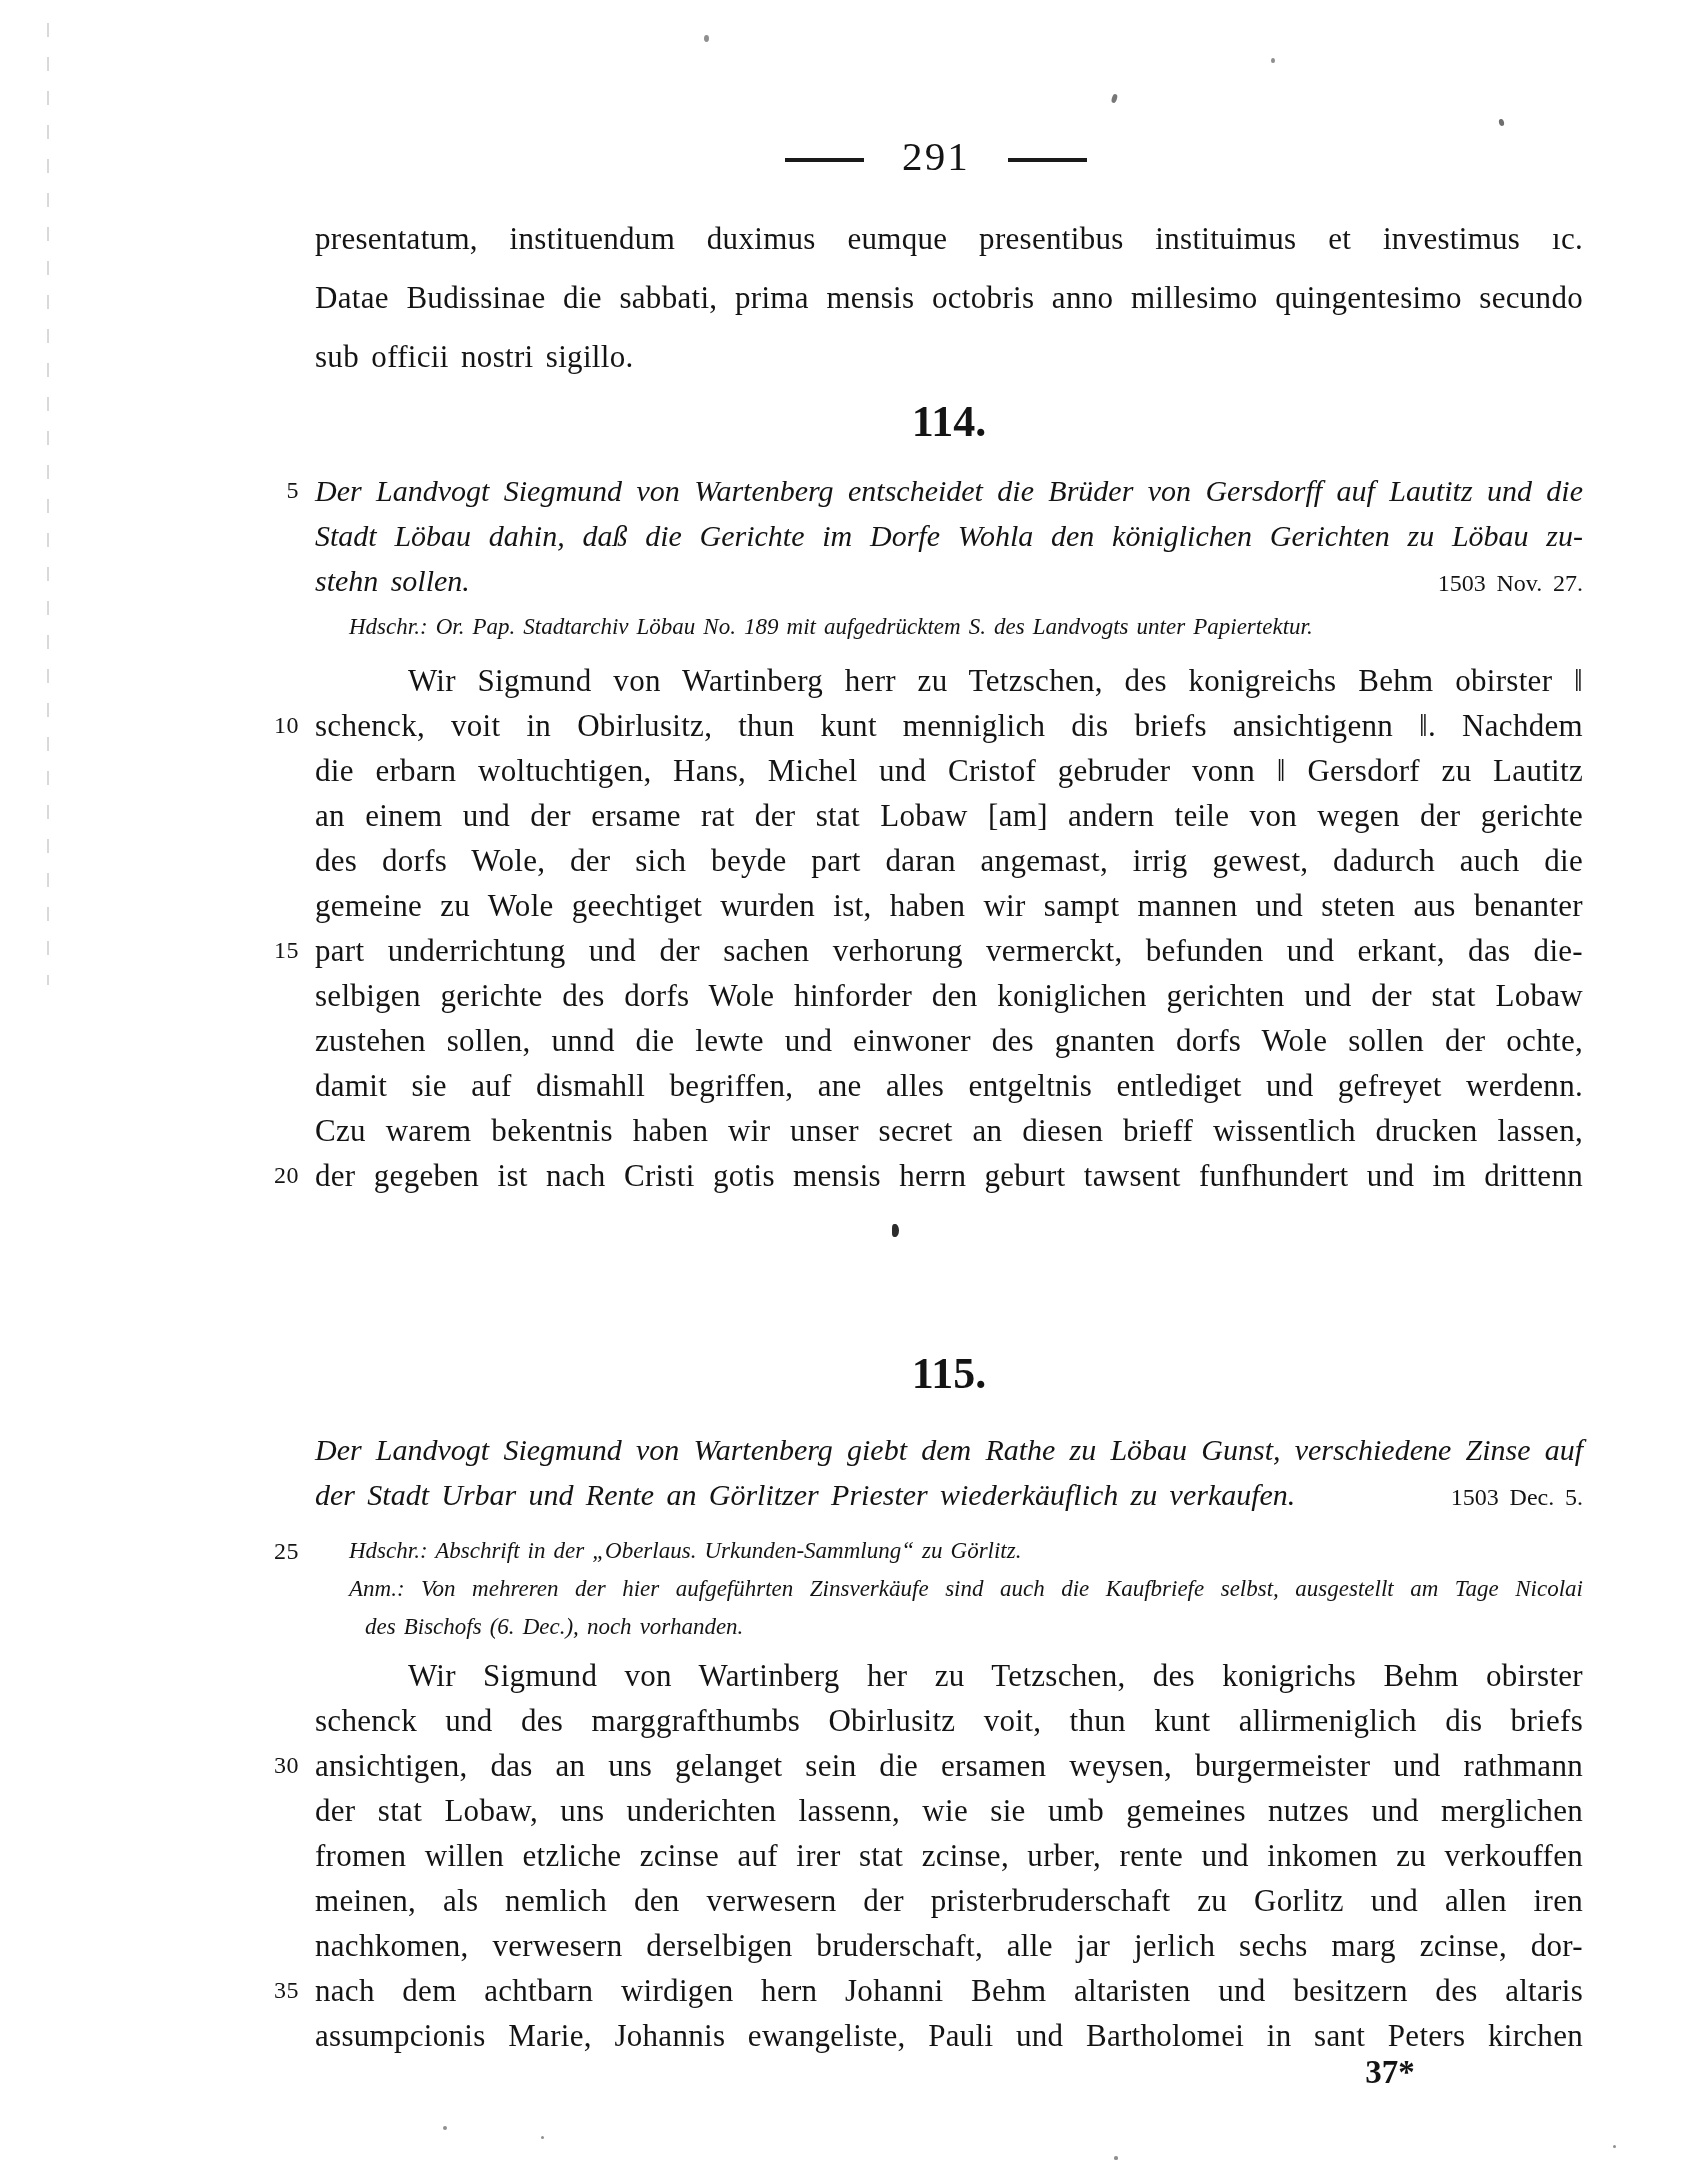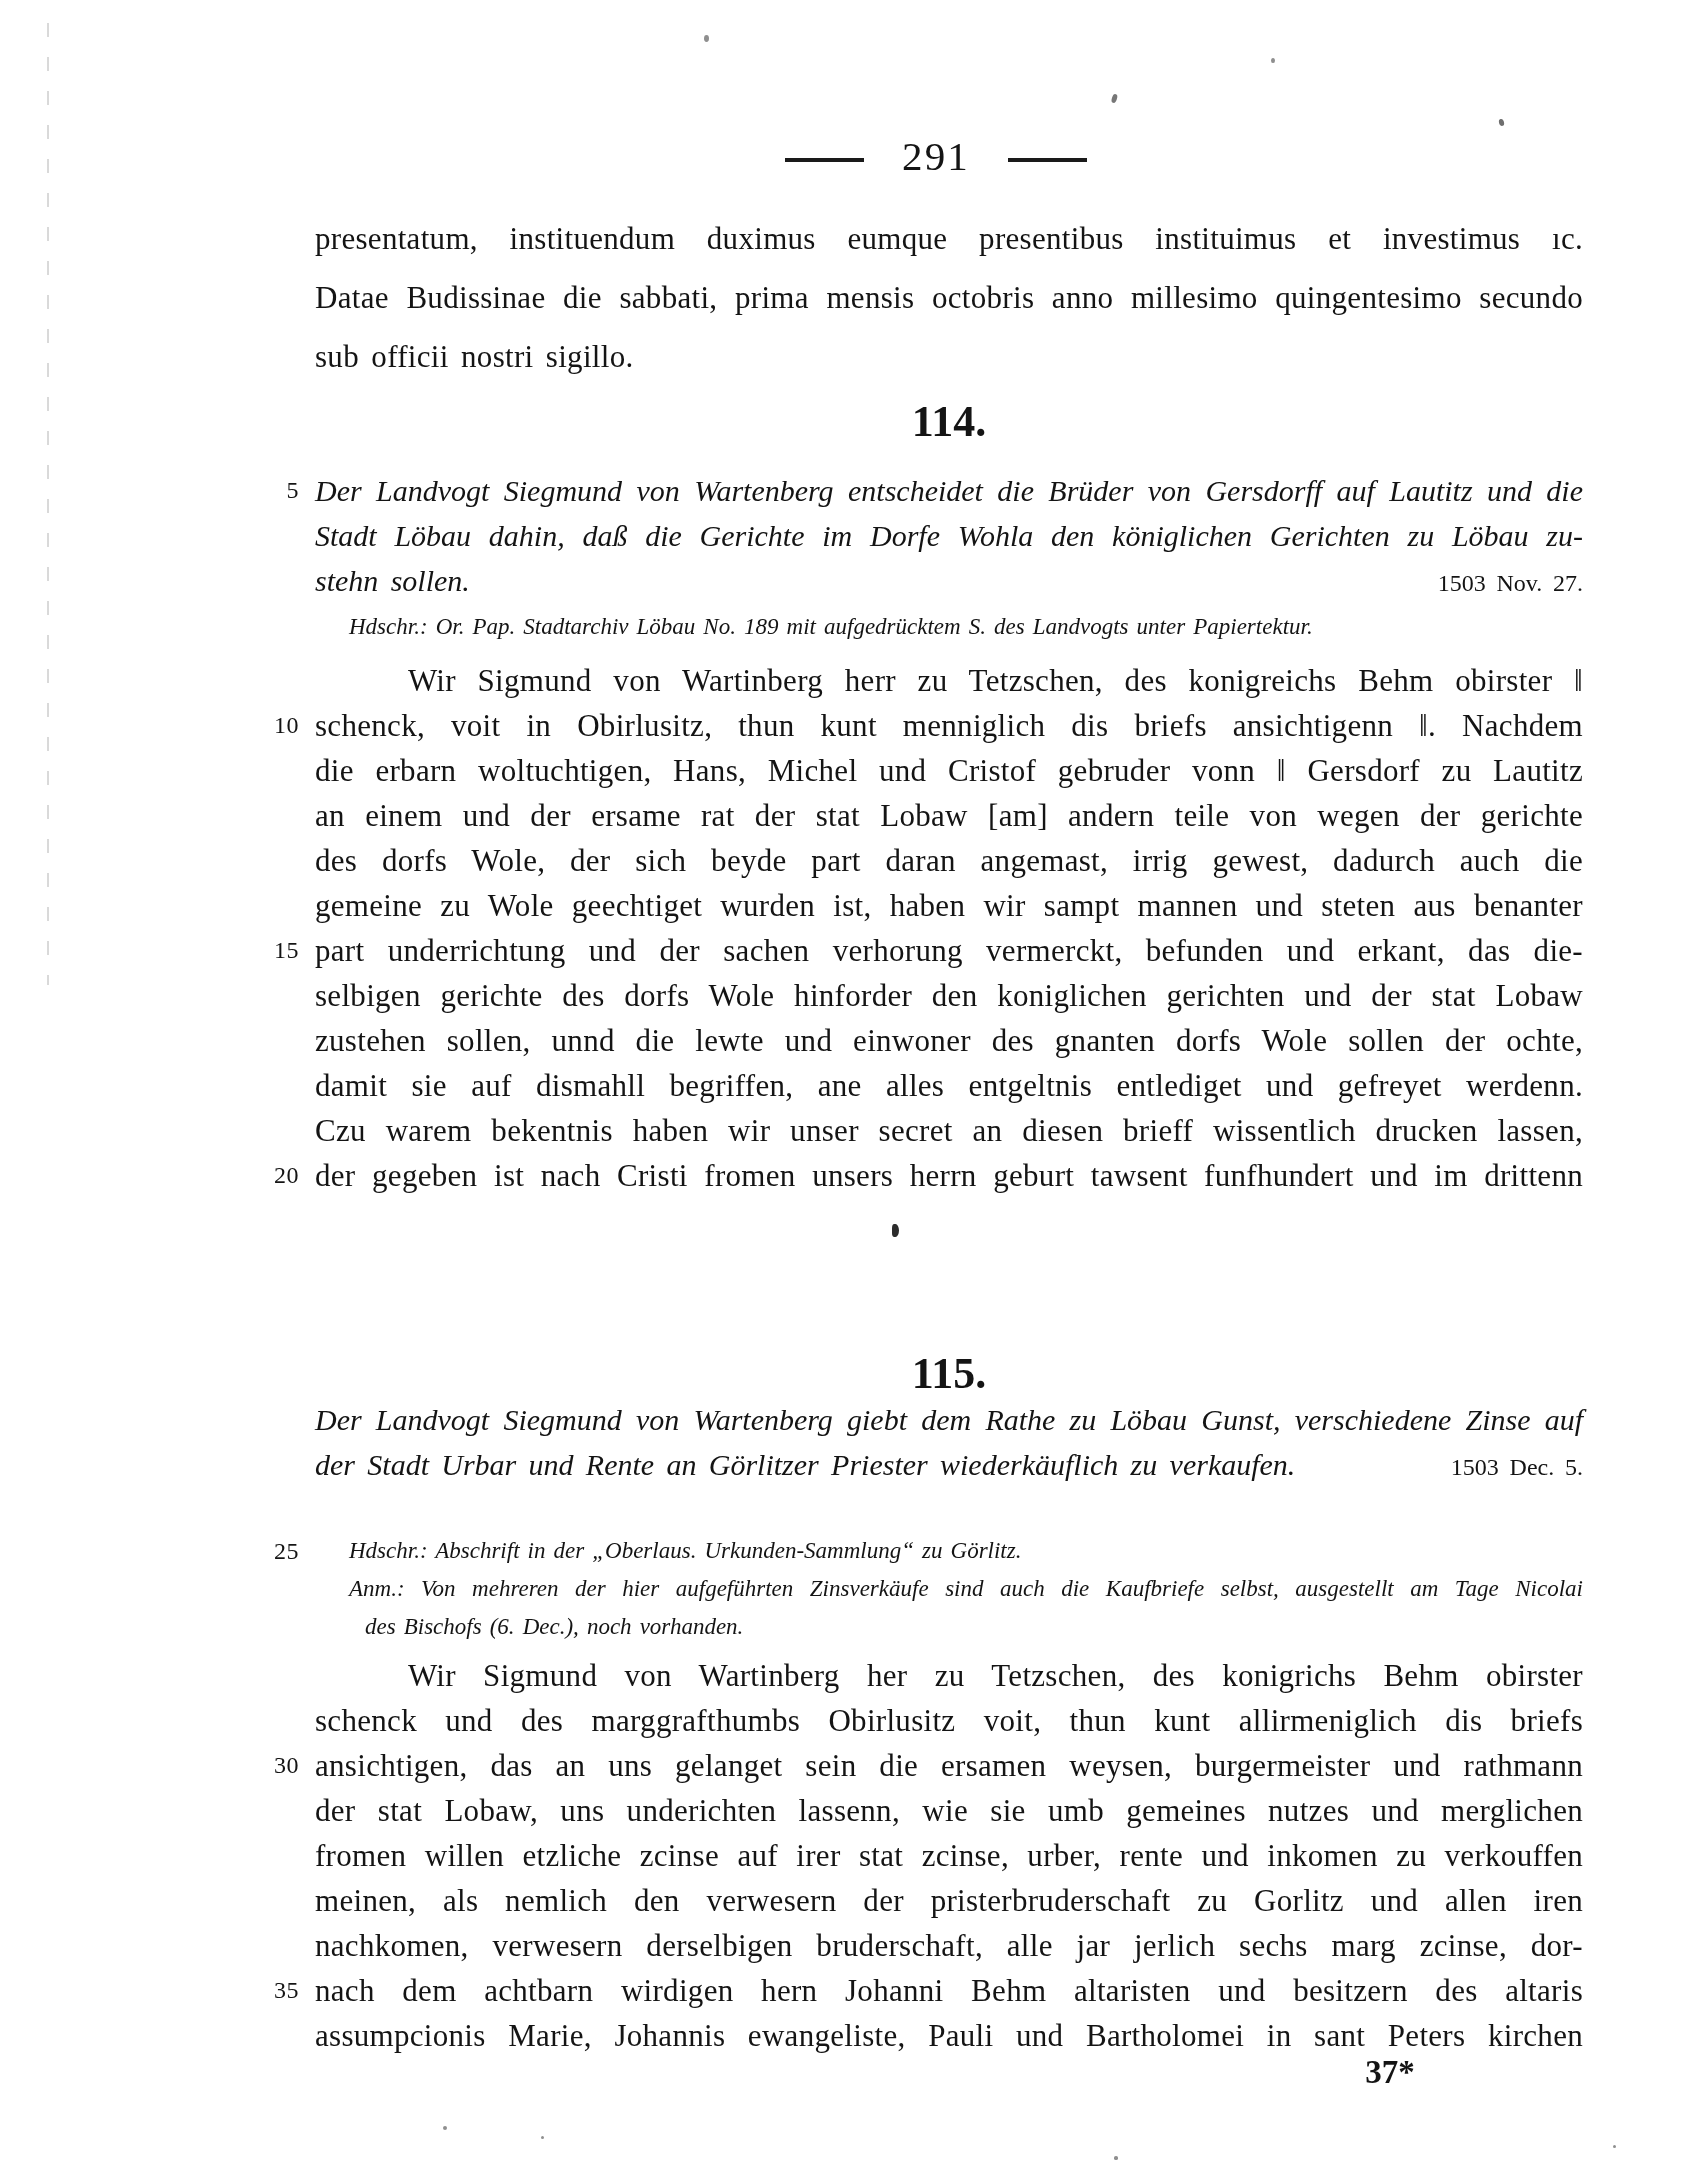--- a/index.html
+++ b/index.html
@@ -134,29 +134,29 @@
       <span class="line-text">zustehen sollen, unnd die lewte und einwoner des gnanten dorfs Wole sollen der ochte,</span>
     </div>
   <div class="line j">
       <span class="line-text">damit sie auf dismahll begriffen, ane alles entgeltnis entlediget und gefreyet werdenn.</span>
     </div>
   <div class="line j">
       <span class="line-text">Czu warem bekentnis haben wir unser secret an diesen brieff wissentlich drucken lassen,</span>
     </div>
   <div class="line j">
     <span class="margin-num">20</span>
-    <span class="line-text">der gegeben ist nach Cristi fromen unsers herrn geburt tawsent funfhundert und im drittenn</span>
+    <span class="line-text">der gegeben ist nach Cristi gotis mensis herrn geburt tawsent funfhundert und im drittenn</span>
   </div>
 </div>
 
 <div class="abs tblock heading" style="top:1350px;">
   <span>115.</span>
 </div>
 
-<div class="abs tblock itsum" style="top:1397px;">
+<div class="abs tblock itsum" style="top:1427px;">
   <div class="line j">
       <span class="line-text">Der Landvogt Siegmund von Wartenberg giebt dem Rathe zu Löbau Gunst, verschiedene Zinse auf</span>
     </div>
   <div class="line flexline">
     <span>der Stadt Urbar und Rente an Görlitzer Priester wiederkäuflich zu verkaufen.</span>
     <span class="date">1503 Dec. 5.</span>
   </div>
 </div>
 
 <div class="abs tblock notes" style="top:1532px;">

